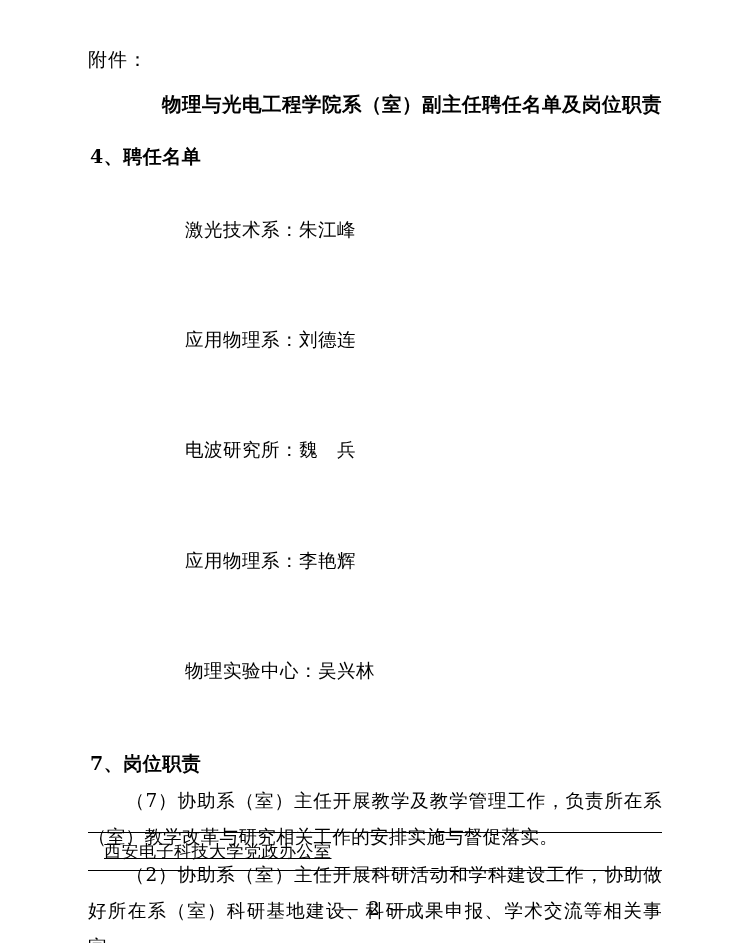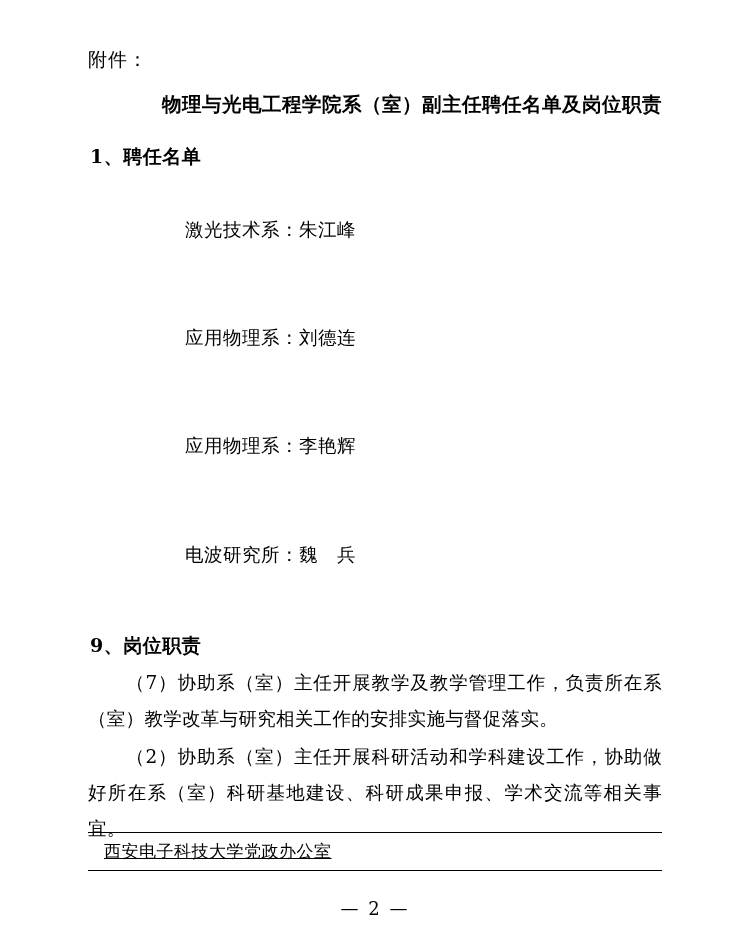--- a/index.html
+++ b/index.html
@@ -54,20 +54,21 @@
     line-height: 1.95;
     padding-left: 46px;
     letter-spacing: 0.5px;
     white-space: pre;
   }
   .dept {
     display: inline-block;
   }
   .person {
     display: inline-block;
+    font-family: Liberation Mono, monospace;
   }
   .para {
     font-size: 18.5px;
     line-height: 1.95;
     text-align: justify;
     text-justify: inter-ideograph;
     margin: 2px 0 0 0;
     text-indent: 38px;
     letter-spacing: 0.3px;
   }
@@ -111,40 +112,43 @@
 </head>
 <body>
 
 <div class="page">
 
   <div class="attachment-label">附件：</div>
 
   <div class="doc-title">物理与光电工程学院系（室）副主任聘任名单及岗位职责</div>
 
   <div class="section">
-    <div class="section-heading">1、聘任名单</div>
+    <div class="section-heading">4、聘任名单</div>
 
     <ul class="name-list">
       <li class="name-row">
         <span class="dept">激光技术系：</span><span class="person">朱江峰</span>
       </li>
       <li class="name-row">
         <span class="dept">应用物理系：</span><span class="person">刘德连</span>
       </li>
       <li class="name-row">
+        <span class="dept">电波研究所：</span><span class="person">魏　兵</span>
+      </li>
+      <li class="name-row">
         <span class="dept">应用物理系：</span><span class="person">李艳辉</span>
       </li>
       <li class="name-row">
-        <span class="dept">电波研究所：</span><span class="person">魏　兵</span>
+        <span class="dept">物理实验中心：</span><span class="person">吴兴林</span>
       </li>
     </ul>
   </div>
 
   <div class="section">
-    <div class="section-heading">9、岗位职责</div>
+    <div class="section-heading">7、岗位职责</div>
 
     <p class="para">（7）协助系（室）主任开展教学及教学管理工作，负责所在系（室）教学改革与研究相关工作的安排实施与督促落实。</p>
     <p class="para">（2）协助系（室）主任开展科研活动和学科建设工作，协助做好所在系（室）科研基地建设、科研成果申报、学术交流等相关事宜。</p>
 
   </div>
 
   <div class="footer-block">
     <div class="footer-rule-top"></div>
     <div class="footer-row">
       <span>西安电子科技大学党政办公室</span>

